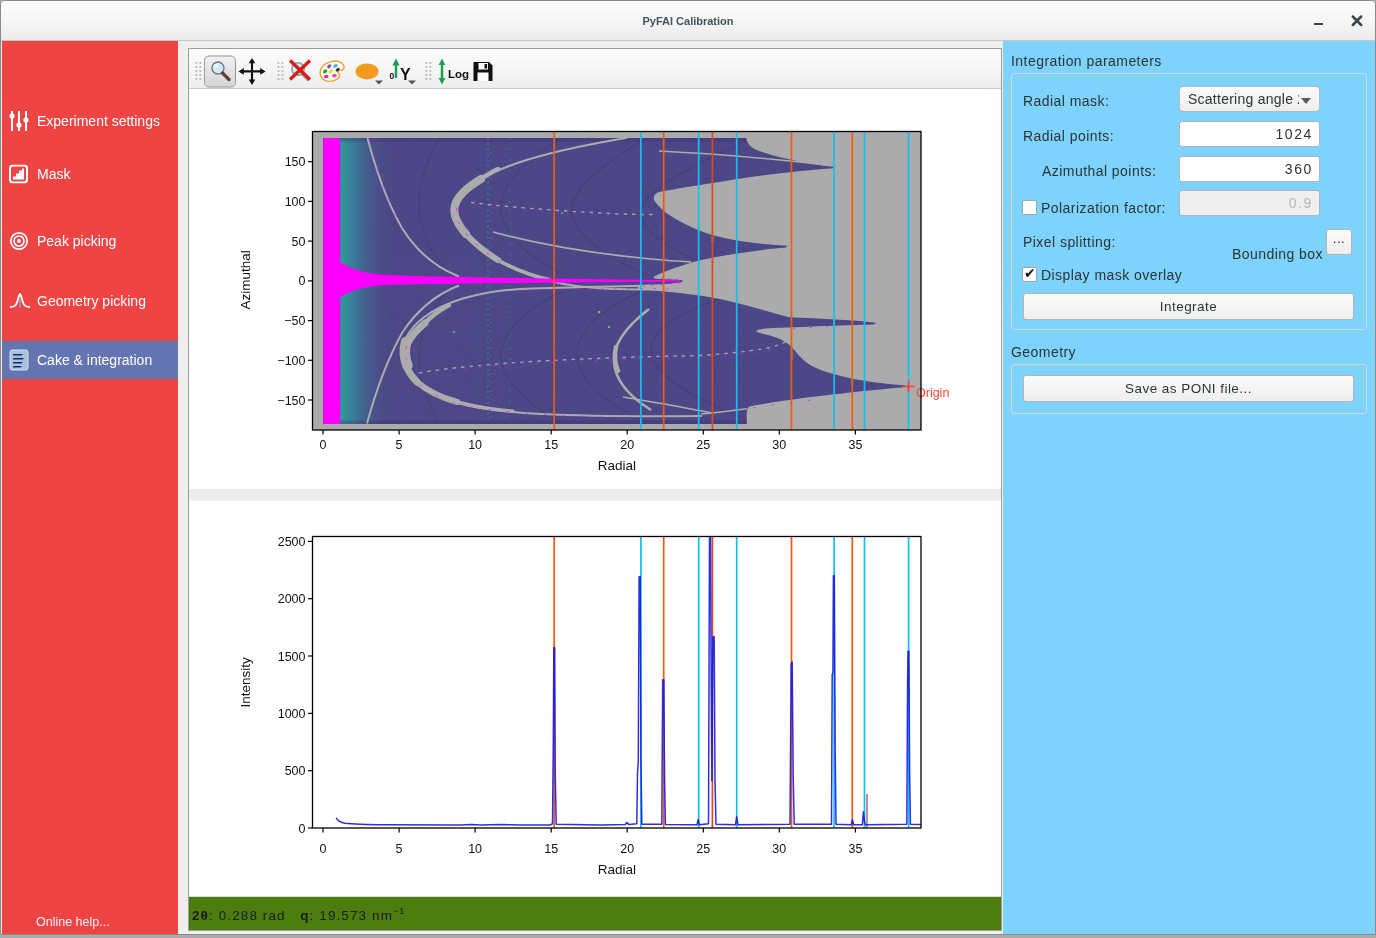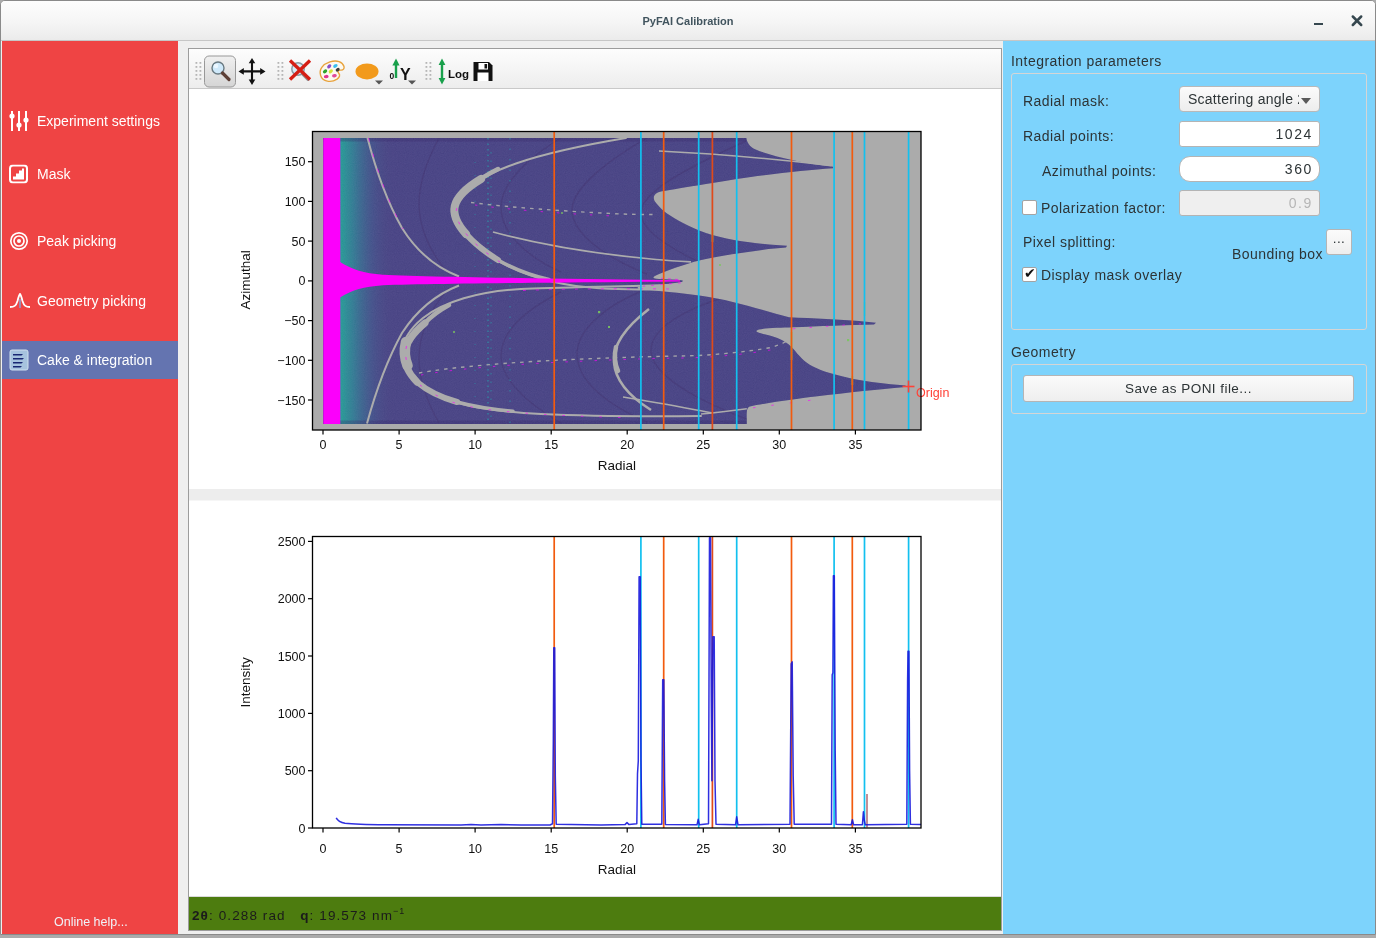--- a/index.html
+++ b/index.html
@@ -6,21 +6,21 @@
 html,body { width:1376px; height:938px; overflow:hidden; background:#ababab; font-family:"Liberation Sans", sans-serif; }
 #win { position:absolute; left:0; top:0; width:1376px; height:935px; background:#efefef; border:1px solid #8a8a8a; border-radius:5px 5px 0 0; overflow:hidden; }
 #titlebar { position:absolute; left:0; top:0; width:100%; height:40px; background:linear-gradient(#fdfdfd,#f5f5f5 55%,#ebebeb); border-bottom:1px solid #c6c6c6; }
 #title { position:absolute; left:0; right:0; top:0; height:40px; line-height:40px; text-align:center; font-size:11px; font-weight:bold; color:#41545e; }
 #btnmin { position:absolute; left:1313px; top:21.5px; width:9px; height:2.6px; background:#36474f; }
 #sidebar { position:absolute; left:1px; top:40px; width:176px; height:894px; background:#ef4444; }
 .nav { position:absolute; left:0; width:176px; height:38px; color:#ffffff; font-size:14px; }
 .nav .lbl { position:absolute; left:35px; top:50%; transform:translateY(-50%); white-space:nowrap; }
 .nav svg { position:absolute; left:7px; top:50%; transform:translateY(-50%); }
 #nav5 { background:#6474b0; }
-#onlinehelp { position:absolute; left:52px; top:874px; color:#f0f2f8; font-size:12.5px; }
+#onlinehelp { position:absolute; left:34px; top:874px; color:#f0f2f8; font-size:12.5px; }
 #panel { position:absolute; left:187px; top:47px; width:814px; height:883px; background:#ffffff; border:1px solid #9c9c9c; }
 #toolbar { position:absolute; left:0; top:0; width:812px; height:40px; background:linear-gradient(#fdfdfd,#ededed); border-bottom:1px solid #c9c9c9; }
 #statusbar { position:absolute; left:0; top:847px; width:812px; height:34px; background:#4d7c0f; border-top:1px solid #dadada; font-size:13.5px; letter-spacing:1.1px; color:#1b1b1b; }
 #statusbar span { position:absolute; left:3px; top:9px; }
 #plots { position:absolute; left:0; top:41px; width:812px; height:806px; }
 #rightpanel { position:absolute; left:1002px; top:40px; width:438px; height:894px; background:#7dd3fc; font-size:14px; letter-spacing:0.45px; color:#2d3436; }
 .rp-label { position:absolute; white-space:nowrap; }
 .groupbox { position:absolute; border:1px solid #d5d5d5; border-radius:3px; }
 .fld { position:absolute; left:176px; width:141px; height:26px; border:1px solid #b4b4b4; border-radius:3px; background:#ffffff; font-size:14px; color:#2d3436; text-align:right; padding:0 6px; line-height:24px; letter-spacing:1.6px; }
 .fld.disabled { background:#efefef; color:#b6b6b6; }
@@ -446,26 +446,27 @@
     <div class="rp-label" style="left:8px; top:12px;">Integration parameters</div>
     <div class="groupbox" style="left:8px; top:32px; width:356px; height:257px;"></div>
     <div class="rp-label" style="left:20px; top:52px;">Radial mask:</div>
     <div class="combo" style="top:45px;">
         <div class="ctext">Scattering angle 2θ (deg)</div>
         <div class="arrow"></div>
       </div>
     <div class="rp-label" style="left:20px; top:87px;">Radial points:</div>
     <div class="fld" style="top:80px;">1024</div>
     <div class="rp-label" style="left:20px; top:122px;margin-left:19px;">Azimuthal points:</div>
-    <div class="fld" style="top:115px;border-radius:11px;">360</div>
+    <div class="fld" style="top:115px;">360</div>
     <div class="cb" style="left:19px; top:159px;"></div>
     <div class="rp-label" style="left:38px; top:159px;">Polarization factor:</div>
     <div class="fld disabled" style="top:149px;">0.9</div>
     <div class="rp-label" style="left:20px; top:193px;">Pixel splitting:</div>
     <div class="rp-label" style="left:229px; top:205px;">Bounding box</div>
     <div class="btn" style="left:323px; top:188px; width:26px; height:26px; line-height:18px;">...</div>
     <div class="cb checked" style="left:19px; top:226px;"></div>
     <div class="rp-label" style="left:38px; top:226px;">Display mask overlay</div>
+    <div class="btn" style="left:20px; top:252px; width:331px; height:27px; line-height:25px;">Integrate</div>
     <div class="rp-label" style="left:8px; top:303px;">Geometry</div>
     <div class="groupbox" style="left:8px; top:323px; width:356px; height:50px;"></div>
     <div class="btn" style="left:20px; top:334px; width:331px; height:27px; line-height:25px;">Save as PONI file...</div>
   </div>
 </div>
 
 </body></html>

